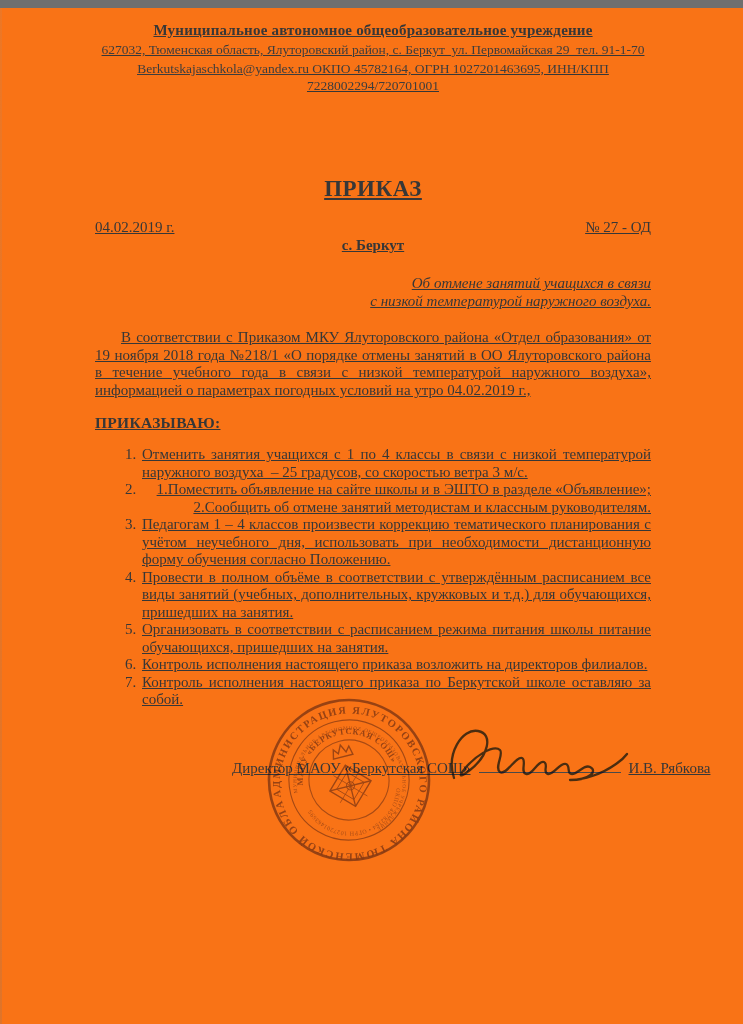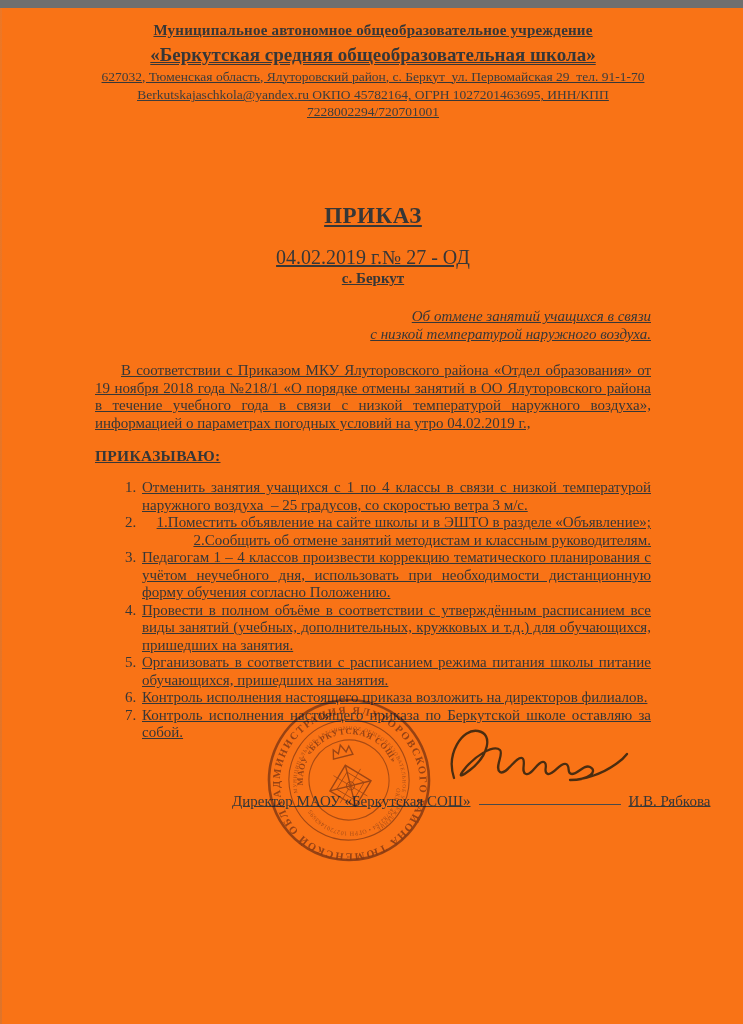--- a/index.html
+++ b/index.html
@@ -15,21 +15,21 @@
   .org-type{font-size:15px;font-weight:bold;letter-spacing:.2px;}
   .school-name{
     font-size:19px;font-weight:bold;margin-top:3px;
     text-decoration:underline;text-underline-offset:3px;
   }
   .addr,.contacts{font-size:13.5px;margin-top:2px;color:#3d3d3d;}
   .email{text-decoration:underline;}
 
   
   .order-title{margin-top:82px;text-align:center;font-weight:bold;font-size:23px;letter-spacing:.5px;}
-  .meta-row{margin-top:17px;display:flex;justify-content:center;font-size:20px;}
+  .meta-row{margin-top:17px;display:flex;justify-content:space-between;font-size:15px;}
   .place{text-align:center;font-weight:bold;font-size:15px;margin-top:1px;}
   .subject{margin-top:21px;text-align:right;font-style:italic;font-size:15px;line-height:17.5px;}
 
   .intro{
     margin:19px 0 0 0;font-size:15px;line-height:17.5px;
     text-align:justify;text-indent:26px;
   }
   .resolve{margin-top:15px;font-weight:bold;font-size:15.5px;letter-spacing:.3px;}
 
   ol.items{
@@ -66,21 +66,20 @@
   }
 </style>
 </head>
 <body>
 
 <div class="page">
   <div class="content">
 
     <div class="letterhead">
       <div class="org-type">Муниципальное автономное общеобразовательное учреждение</div>
-      <div class="school-name">«Беркутская средняя общеобразовательная школа»</div>
       <div class="addr">627032, Тюменская область, Ялуторовский район, с. Беркут&nbsp; ул. Первомайская 29&nbsp; тел. 91-1-70</div>
       <div class="contacts"><span class="email">Berkutskajaschkola@yandex.ru</span><span> ОКПО 45782164, ОГРН 1027201463695, ИНН/КПП 7228002294/720701001</span></div>
     </div>
 
     <div class="order-title">ПРИКАЗ</div>
 
     <div class="meta-row">
       <span>04.02.2019 г.</span>
       <span>№ 27 - ОД</span>
     </div>

